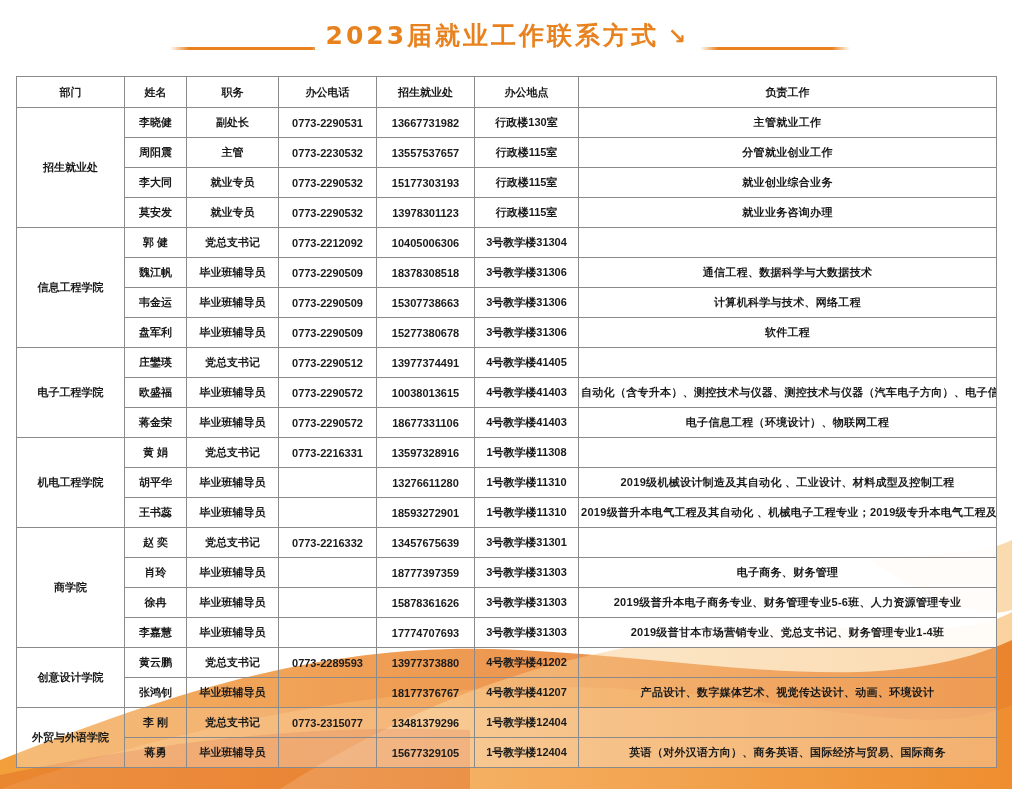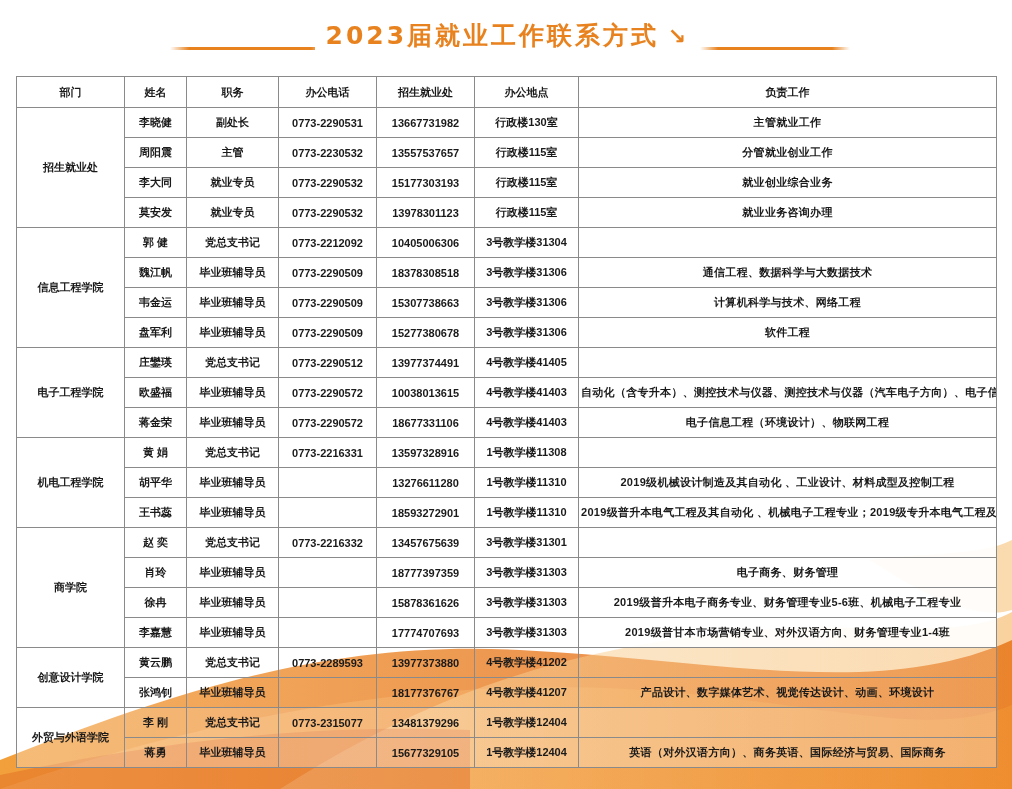--- a/index.html
+++ b/index.html
@@ -297,29 +297,29 @@
           <td>18777397359</td>
           <td>3号教学楼31303</td>
           <td class="duty">电子商务、财务管理</td>
         </tr>
         <tr>
           <td>徐冉</td>
           <td>毕业班辅导员</td>
           <td class="empty"></td>
           <td>15878361626</td>
           <td>3号教学楼31303</td>
-          <td class="duty">2019级普升本电子商务专业、财务管理专业5-6班、机械电子工程专业</td>
+          <td class="duty">2019级普升本电子商务专业、财务管理专业5-6班、人力资源管理专业</td>
         </tr>
         <tr>
           <td>李嘉慧</td>
           <td>毕业班辅导员</td>
           <td class="empty"></td>
           <td>17774707693</td>
           <td>3号教学楼31303</td>
-          <td class="duty">2019级普甘本市场营销专业、对外汉语方向、财务管理专业1-4班</td>
+          <td class="duty">2019级普甘本市场营销专业、党总支书记、财务管理专业1-4班</td>
         </tr>
         <tr class="tint2">
           <td class="dept" rowspan="2">创意设计学院</td>
           <td>黄云鹏</td>
           <td>党总支书记</td>
           <td>0773-2289593</td>
           <td>13977373880</td>
           <td>4号教学楼41202</td>
           <td class="duty empty"></td>
         </tr>

